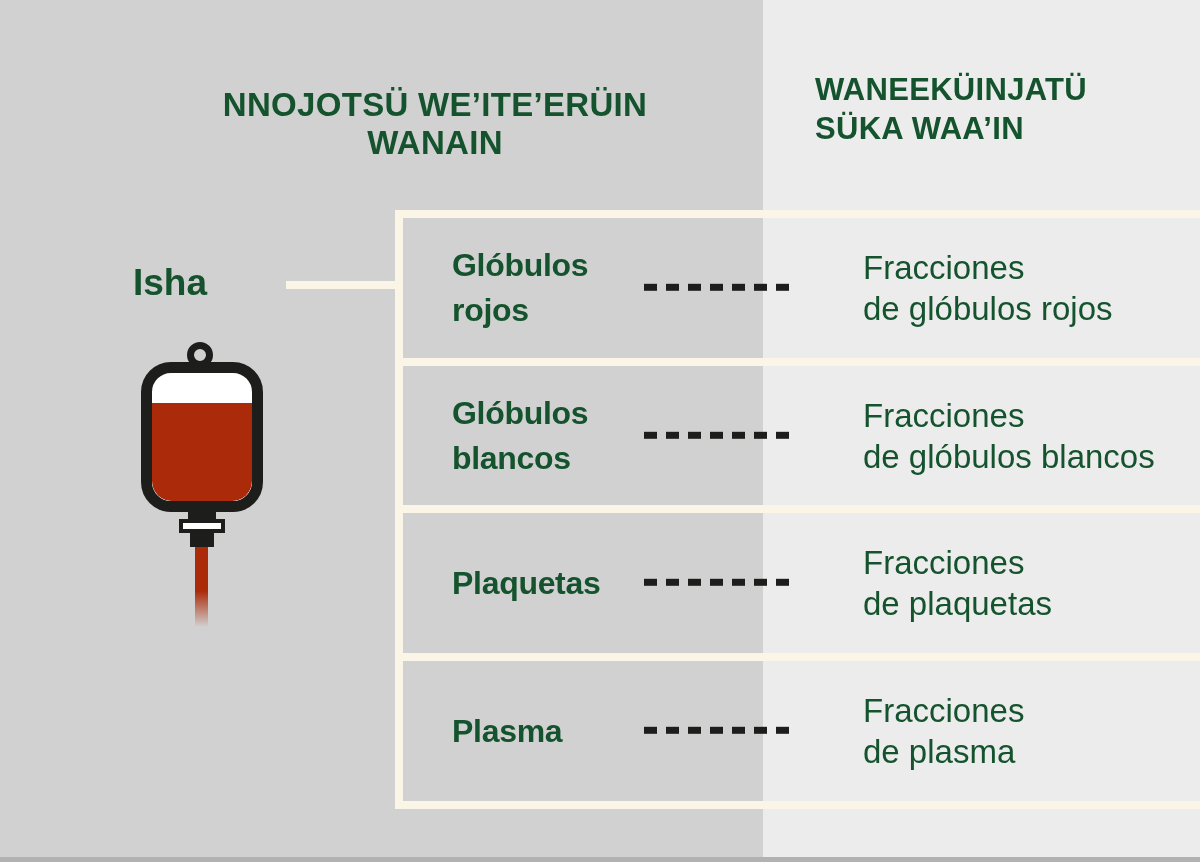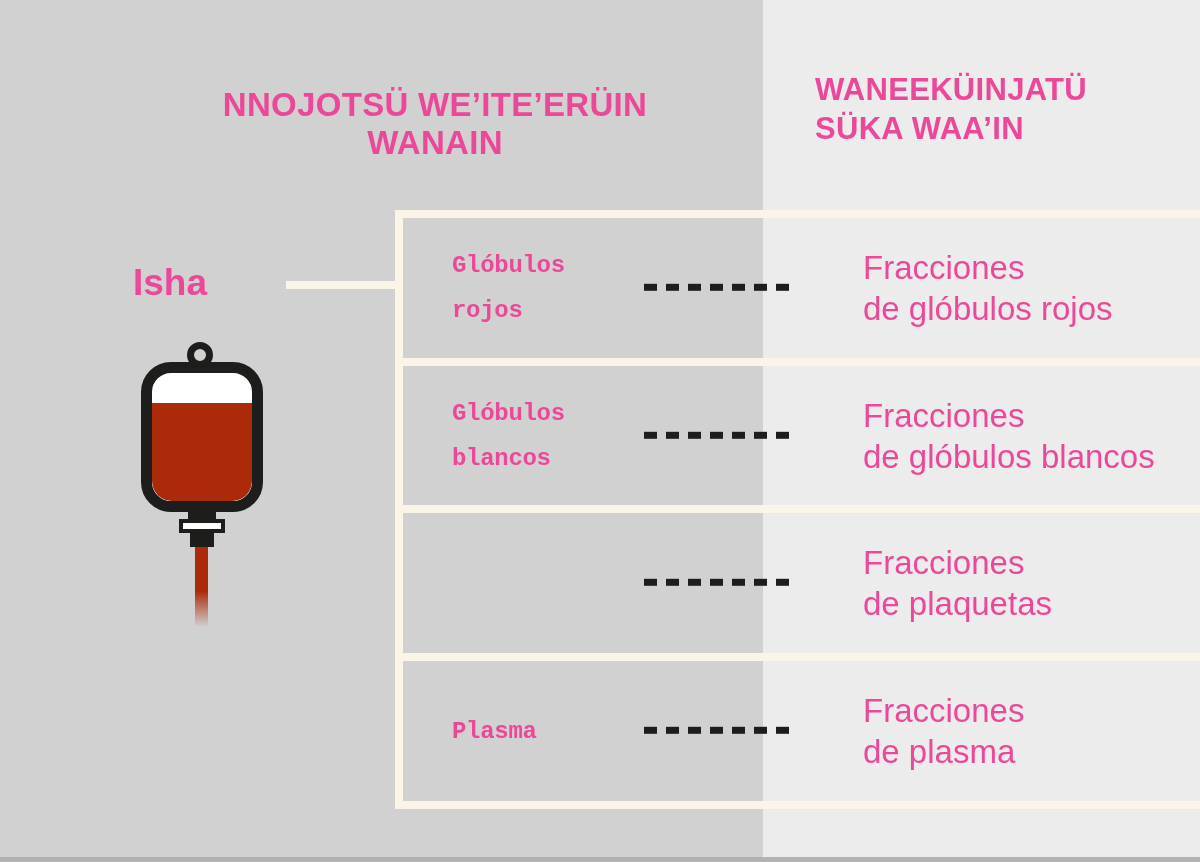--- a/index.html
+++ b/index.html
@@ -1,18 +1,18 @@
 <!DOCTYPE html>
 <html><head>
 <meta charset="utf-8">
 <style>
   html,body{margin:0;padding:0;background:#ffffff;}
   .stage{
     position:relative;width:1200px;height:862px;overflow:hidden;
-    font-family:"Liberation Sans", sans-serif;color:#ec4899;
+    font-family:"Liberation Sans", sans-serif;color:#14532d;
   }
   .bg-left{position:absolute;left:0;top:0;width:763px;height:862px;background:#d1d1d1;}
   .bg-right{position:absolute;left:763px;top:0;width:437px;height:862px;background:#ececec;}
   .bottom-strip{position:absolute;left:0;top:857px;width:1200px;height:5px;background:#b2b2b2;}
 
   
   .cream{background:#fbf5e7;position:absolute;}
   .vline-main{left:395px;top:210px;width:8px;height:599px;}
   .hline{left:395px;width:805px;height:8px;}
   .hline.h1{top:210px;} .hline.h2{top:358px;} .hline.h3{top:505px;}
@@ -46,21 +46,21 @@
     background:linear-gradient(to bottom,#ab2a0a 0%,#ab2a0a 55%,rgba(171,42,10,0) 100%);}
 
   
   .row{position:absolute;left:0;width:1200px;}
   .row.r1{top:218px;height:140px;}
   .row.r2{top:366px;height:139px;}
   .row.r3{top:513px;height:140px;}
   .row.r4{top:661px;height:140px;}
   .row-label{
     position:absolute;left:452px;top:50%;transform:translateY(-50%);
-    font-size:24px;font-weight:700;line-height:45px;letter-spacing:-.3px;font-family:Liberation Mono, monospace;
+    font-size:32px;font-weight:700;line-height:45px;letter-spacing:-.3px;
   }
   .row-label div:empty{display:none;}
   .row-dashes{
     position:absolute;left:644px;width:148px;height:7px;top:50%;transform:translateY(-60%);
     background:repeating-linear-gradient(to right,#1d1d1b 0 13px,transparent 13px 22px);
   }
   .row-fractions{
     position:absolute;left:815px;top:50%;transform:translateY(-50%);
     font-size:33px;font-weight:400;line-height:41px;margin-left:48px;
   }
@@ -122,20 +122,24 @@
       <div>blancos</div>
     </div>
     <div class="row-dashes"></div>
     <div class="row-fractions">
       <div>Fracciones</div>
       <div>de glóbulos blancos</div>
     </div>
   </div>
 
   <div class="row r3">
+    <div class="row-label">
+      <div>Plaquetas</div>
+
+    </div>
     <div class="row-dashes"></div>
     <div class="row-fractions">
       <div>Fracciones</div>
       <div>de plaquetas</div>
     </div>
   </div>
 
   <div class="row r4">
     <div class="row-label">
       <div>Plasma</div>

